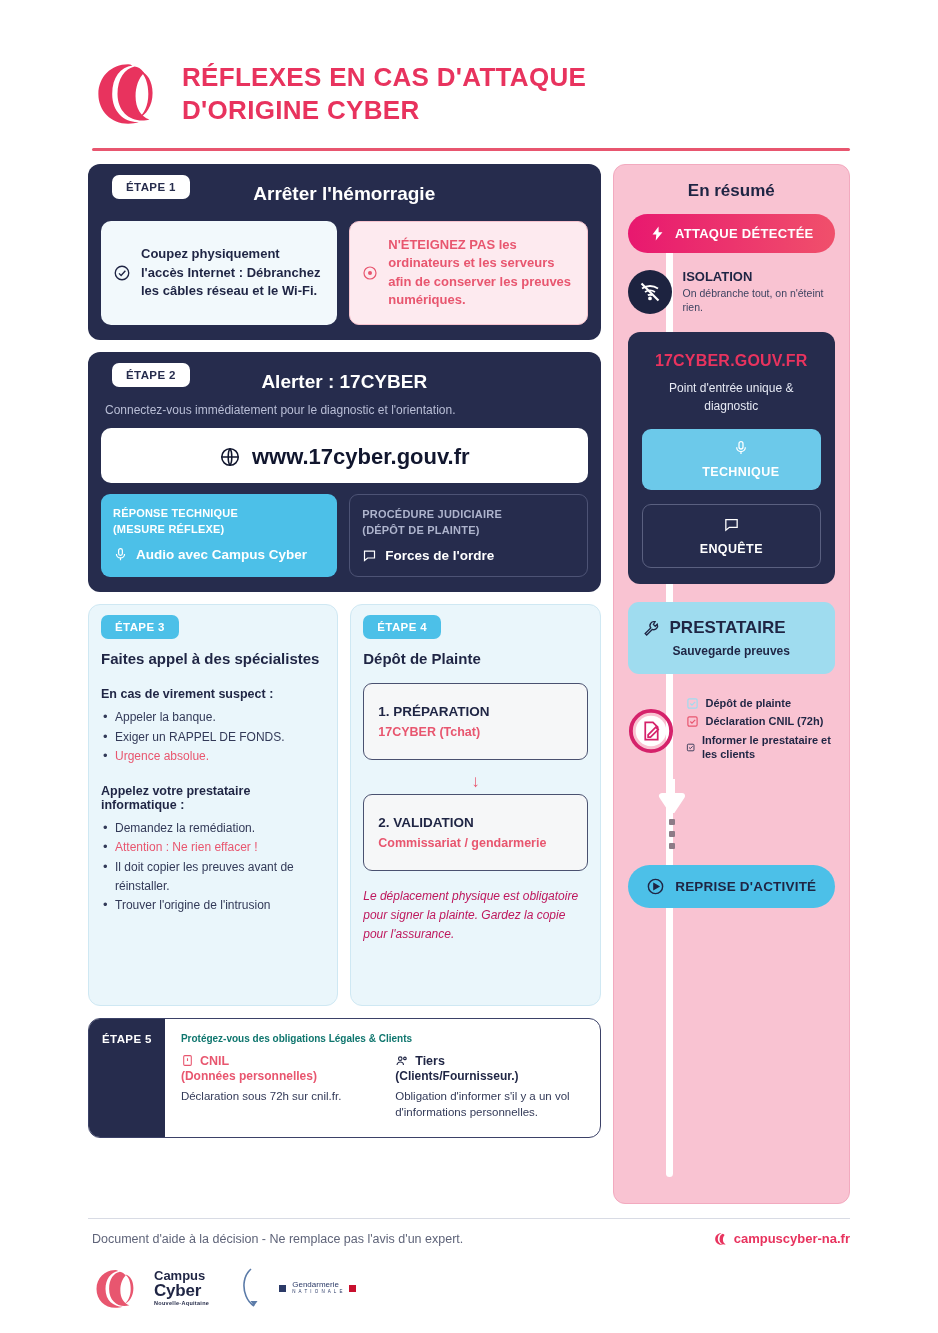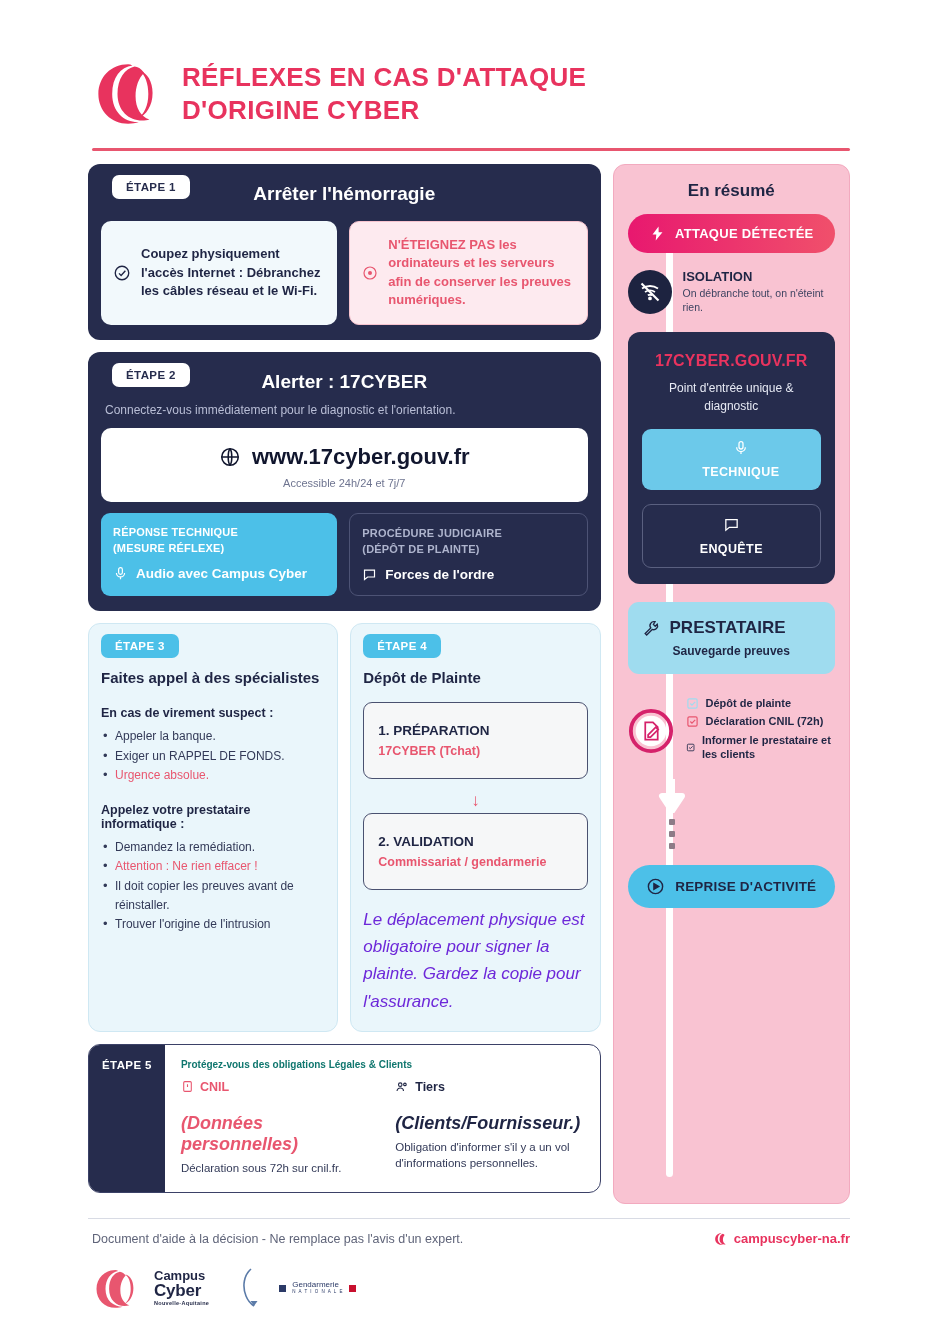--- a/index.html
+++ b/index.html
@@ -68,34 +68,34 @@
   .lc-sub { font-size: 12.5px; font-weight: bold; margin-top: 18px; color: #1f2544; }
   ul.lc-list { list-style: none; margin-top: 7px; }
   ul.lc-list li { position: relative; padding-left: 14px; font-size: 12px; line-height: 1.55; color: #333a58; margin-bottom: 1px; }
   ul.lc-list li::before { content: "•"; position: absolute; left: 2px; top: -1px; color: #333a58; font-size: 13px; }
   ul.lc-list li.red { color: #e8566f; }
 
   .plainte-box { background: #f6f7f8; border: 1.5px solid #4a5170; border-radius: 9px; padding: 20px 14px; margin-top: 14px; }
   .pb-title { font-size: 13.5px; font-weight: bold; color: #1f2544; }
   .pb-sub { font-size: 12.5px; font-weight: bold; color: #e8566f; margin-top: 6px; }
   .arrow-down { text-align: center; color: #e8566f; font-size: 17px; margin: 12px 0 2px 0; }
-  .note-italic { font-size: 17px; font-style: italic; color: #6d28d9; line-height: 1.6; margin-top: 16px; }
+  .note-italic { font-size: 12px; font-style: italic; color: #be185d; line-height: 1.6; margin-top: 16px; }
 
   
   .s5-card { background: #ffffff; border: 1.5px solid #3b4167; border-radius: 12px; display: flex; align-items: stretch; overflow: hidden; }
   .s5-badgecol { background: #262c4d; padding: 14px 13px; display: flex; align-items: flex-start; }
   .s5-badgecol .badge-dark { background: transparent; padding: 0; }
   .s5-body { flex: 1; padding: 14px 16px 16px 16px; }
   .s5-title { font-size: 10px; font-weight: bold; color: #0f766e; }
   .s5-cols { display: flex; gap: 26px; margin-top: 10px; }
   .s5-col { flex: 1; }
   .s5-head { display: flex; align-items: center; gap: 6px; font-size: 12.5px; font-weight: bold; text-align: center; }
   .s5-col.cnil .s5-head { color: #e8566f; }
   .s5-col.tiers .s5-head { color: #1f2544; }
-  .s5-line2 { font-size: 18px; font-weight: bold; margin-top: 19px; font-style: italic; }
+  .s5-line2 { font-size: 12px; font-weight: bold; margin-top: 1px; }
   .s5-col.cnil .s5-line2 { color: #e8566f; }
   .s5-col.tiers .s5-line2 { color: #1f2544; }
   .s5-desc { font-size: 11.5px; color: #333a58; margin-top: 5px; line-height: 1.45; }
 
   
   .summary {
     position: relative; background: #f9c3d2; border: 1px solid #f2aabf;
     border-radius: 12px; padding: 16px 14px 18px 14px; min-height: 1040px;
   }
   .sum-title { text-align: center; font-size: 17px; font-weight: bold; color: #1f2544; margin-bottom: 13px; }
@@ -205,21 +205,20 @@
         <div class="dark-title">Alerter : 17CYBER</div>
         <div class="s2-sub">Connectez-vous immédiatement pour le diagnostic et l'orientation.</div>
         <div class="url-box">
           <div class="url-line">
             <svg width="22" height="22" viewBox="0 0 24 24" fill="none" stroke="#11162e" stroke-width="1.7">
               <circle cx="12" cy="12" r="9"></circle>
                 <path d="M3 12h18M12 3c2.6 3 2.6 15 0 18M12 3c-2.6 3-2.6 15 0 18"></path>
             </svg>
             <span>www.17cyber.gouv.fr</span>
           </div>
-          <div class="url-note">Accessible 24h/24 et 7j/7</div>
         </div>
         <div class="s2-row">
           <div class="s2-box tech">
             <div class="s2-kicker">RÉPONSE TECHNIQUE</div>
             <div class="s2-kicker">(MESURE RÉFLEXE)</div>
             <div class="s2-item">
               <svg width="15" height="15" viewBox="0 0 24 24" fill="none" stroke="#ffffff" stroke-width="1.9">
                 <rect x="9" y="2.5" width="6" height="11" rx="3"></rect>
                   <path d="M5.5 11a6.5 6.5 0 0 0 13 0M12 17.5V21"></path>
               </svg>

